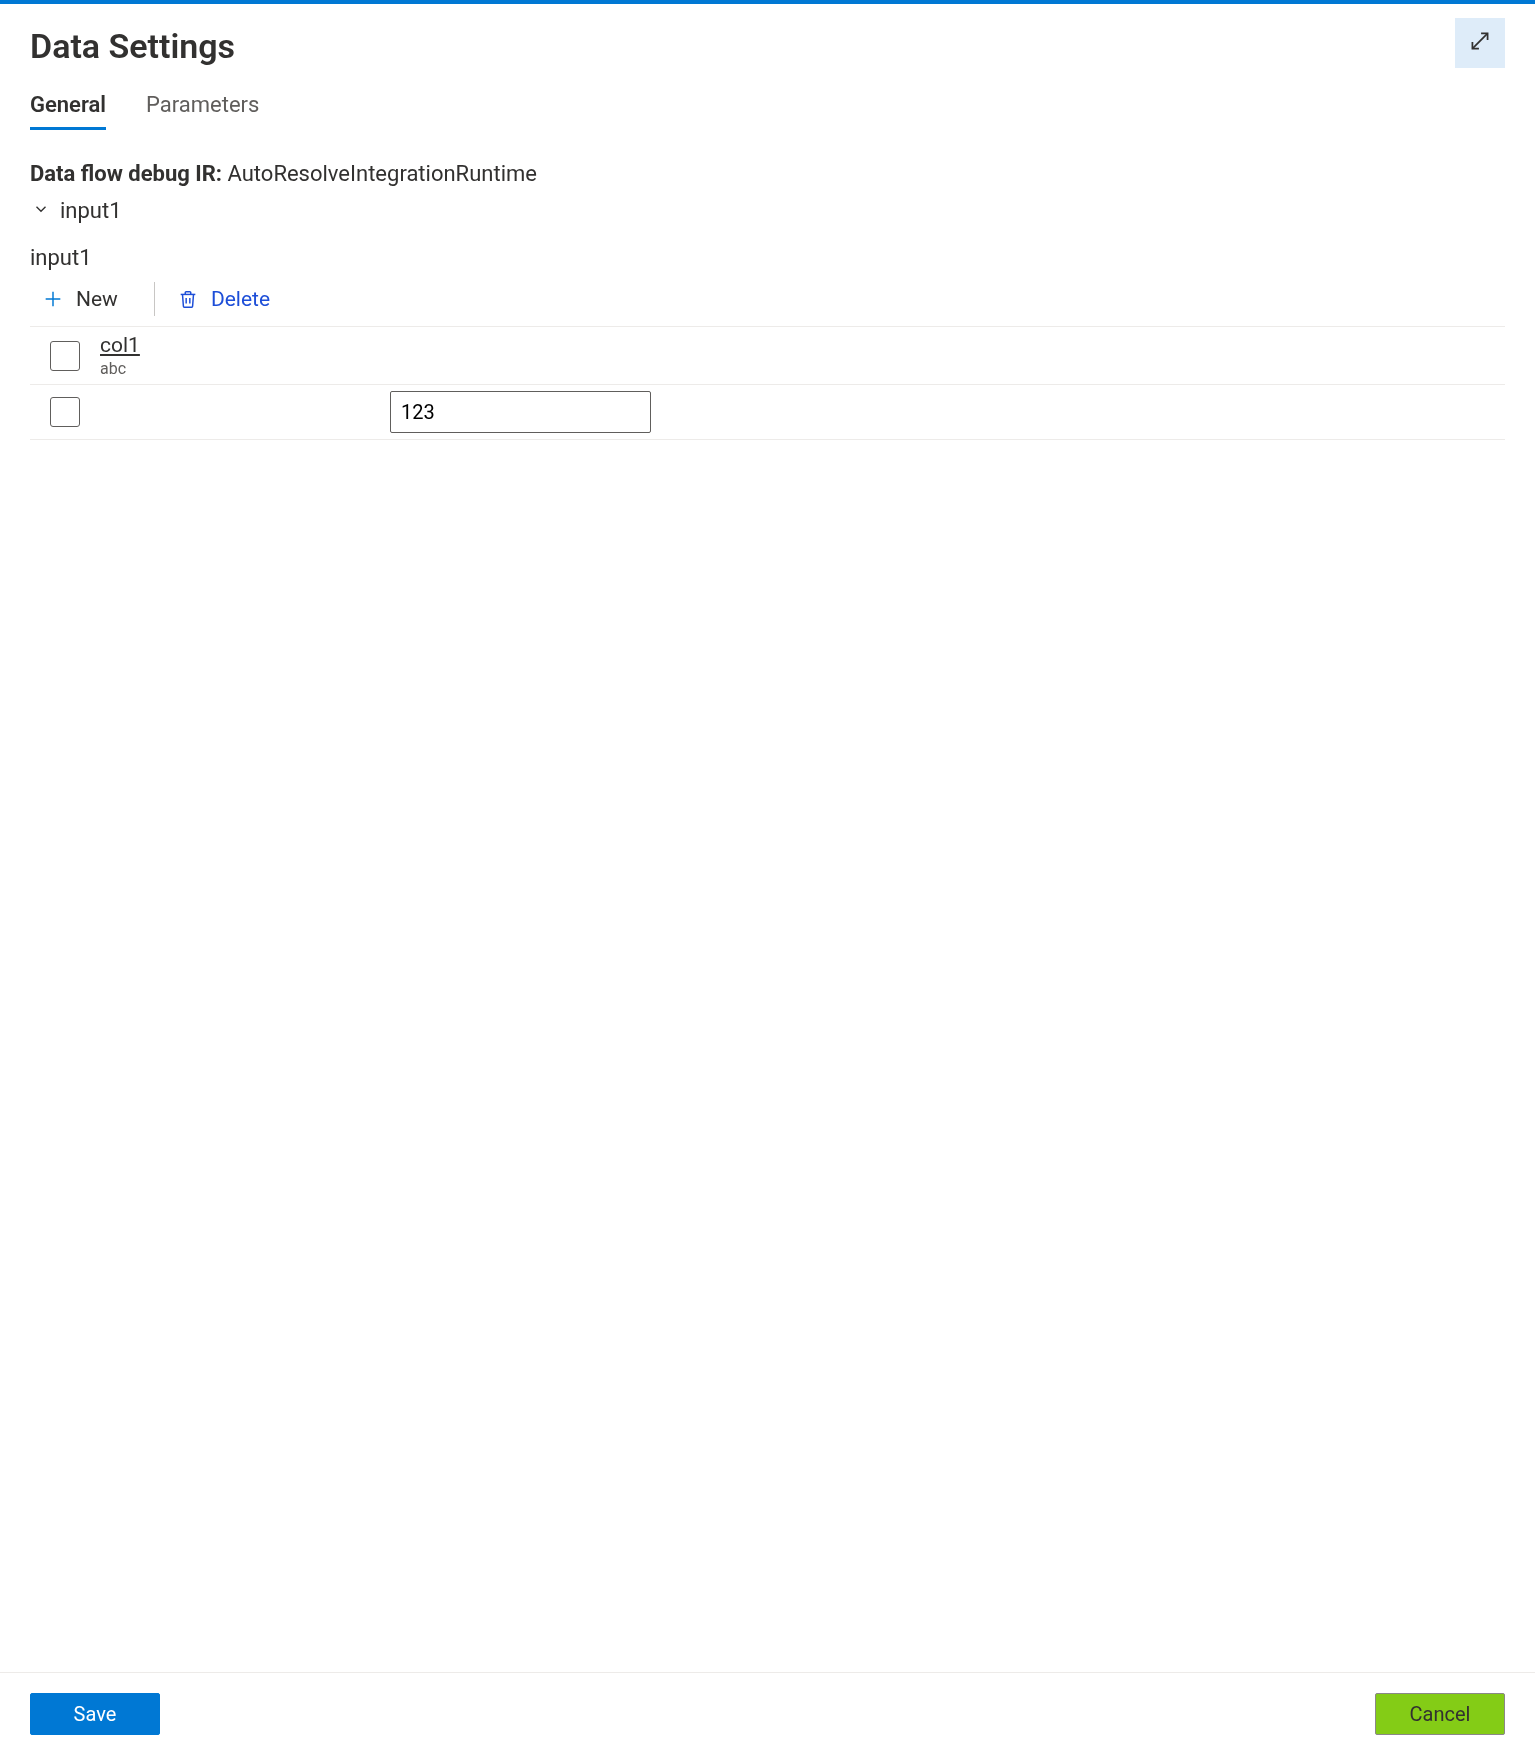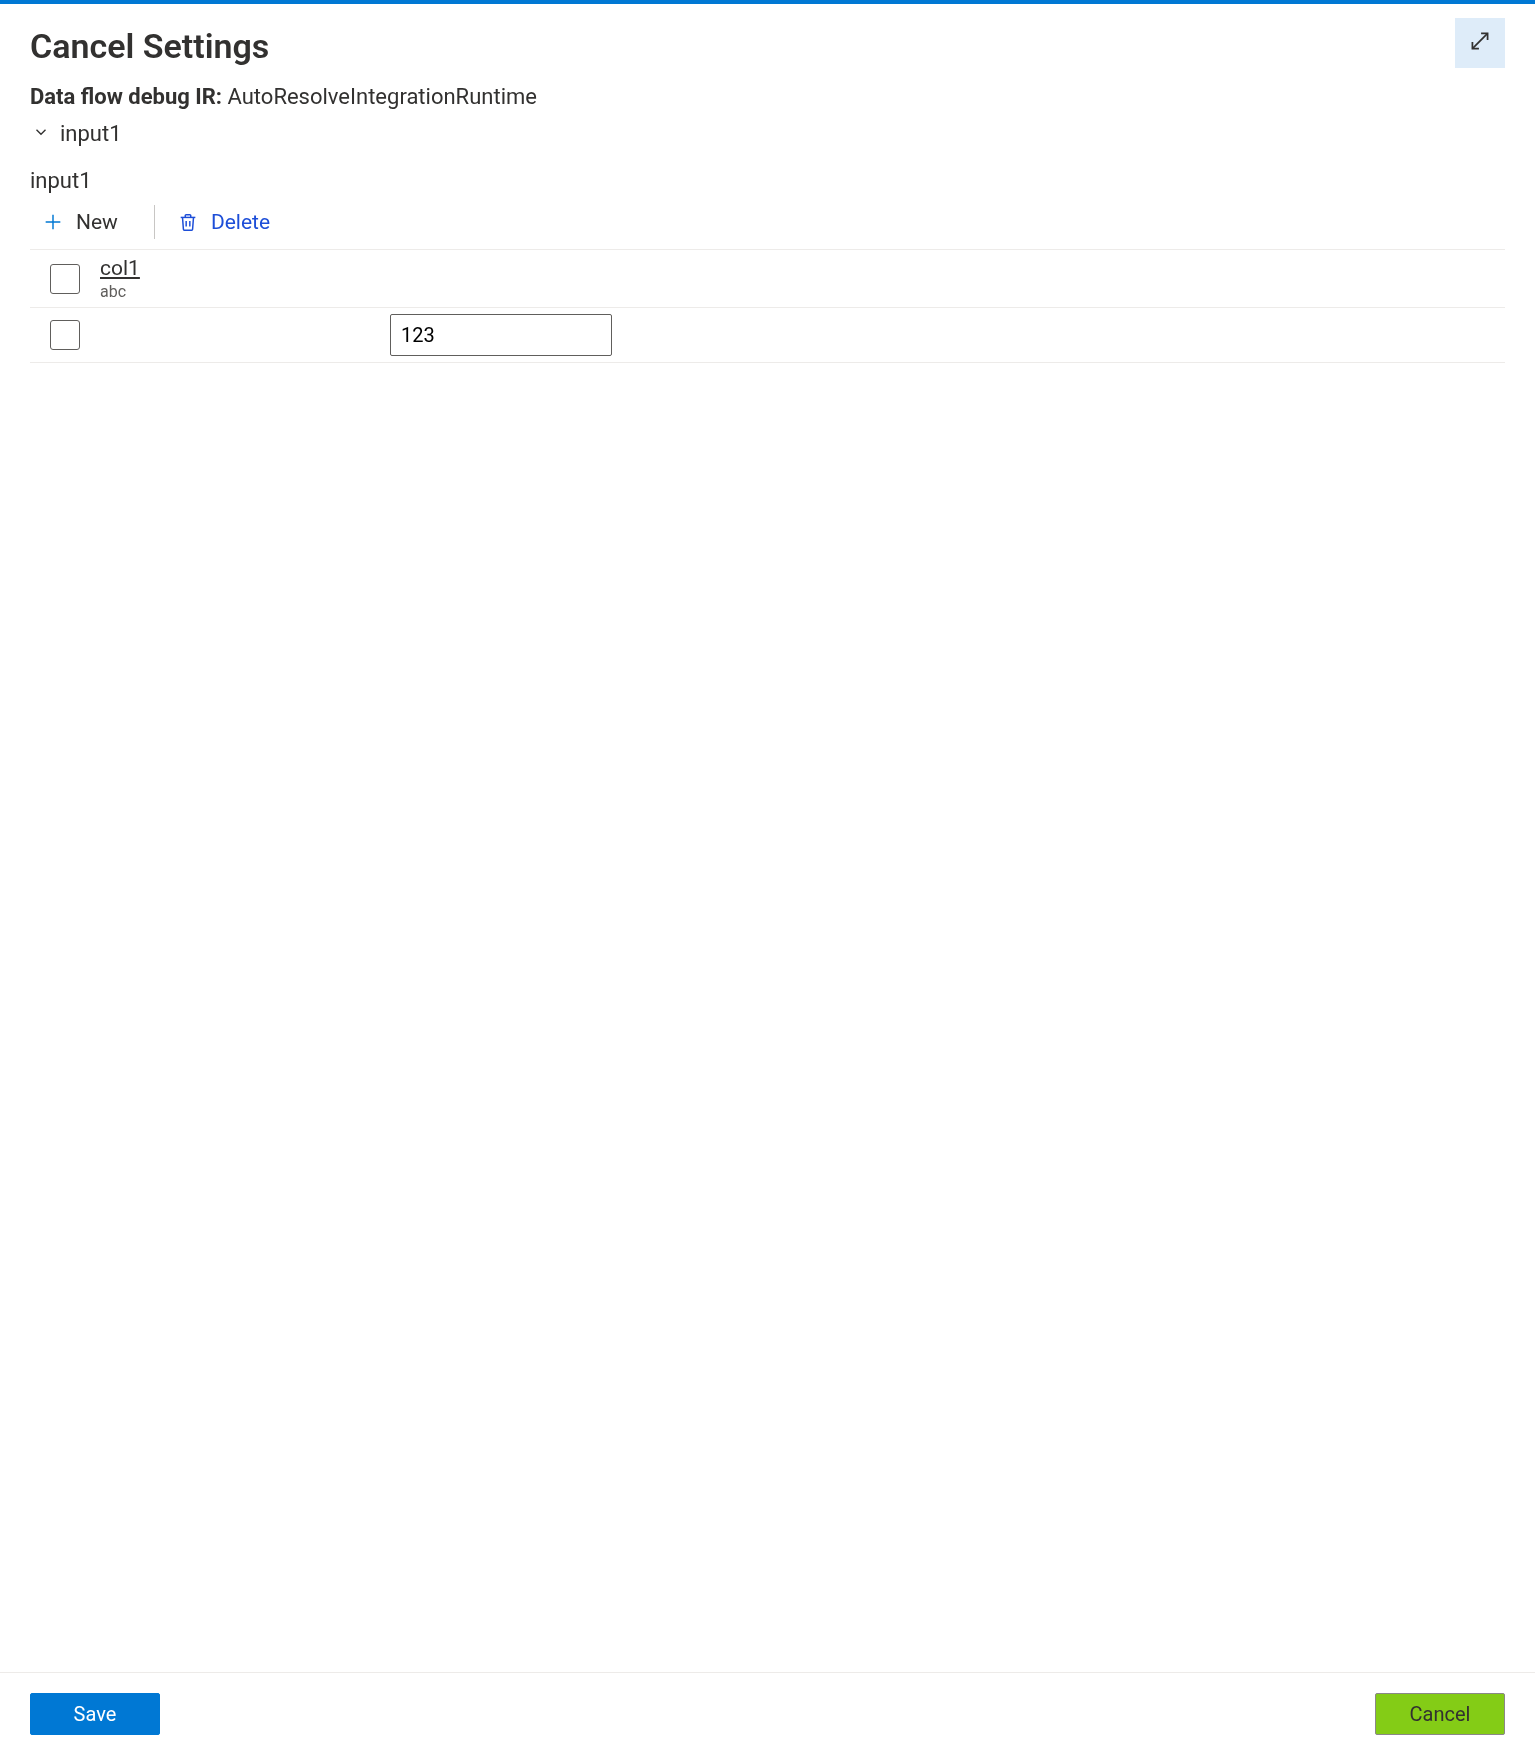--- a/index.html
+++ b/index.html
@@ -139,21 +139,21 @@
       font-size: 16px;
       color: #605e5c;
       margin-top: 2px;
     }
     .cell-col1 { flex: 0 0 290px; }
     .cell-input { flex: 0 0 auto; }
     input.text {
       font-family: inherit;
       font-size: 20px;
       padding: 8px 10px;
-      width: 222px;
+      width: 261px;
       border: 1px solid #605e5c;
       border-radius: 2px;
       outline: none;
     }
     .footer {
       flex: 0 0 auto;
       border-top: 1px solid #edebe9;
       padding: 20px 30px 22px 30px;
       display: flex;
       justify-content: space-between;
@@ -180,32 +180,36 @@
     }
   </style>
 </head>
 <body>
 
 <div class="topbar"></div>
 
 <div class="content">
 
   <div class="header-row">
-    <h1 class="page-title">Cancel Settings</h1>
+    <h1 class="page-title">Data Settings</h1>
     <div class="expand-btn">
       <span>
         <svg viewBox="0 0 24 24" fill="none" stroke="currentColor" stroke-width="1.6">
           <path d="M5 19 L19 5"></path>
           <path d="M13 5 H19 V11"></path>
           <path d="M11 19 H5 V13"></path>
         </svg>
       </span>
     </div>
   </div>
 
+  <div class="tabs">
+    <div class="tab active">General</div>
+    <div class="tab">Parameters</div>
+  </div>
 
   <div class="ir-line">
     <span class="ir-label">Data flow debug IR:</span>
     <span> </span>
     <span class="ir-value">AutoResolveIntegrationRuntime</span>
   </div>
 
   <div class="group-toggle">
     <span>
       <svg viewBox="0 0 24 24" fill="none" stroke="currentColor" stroke-width="1.8">

